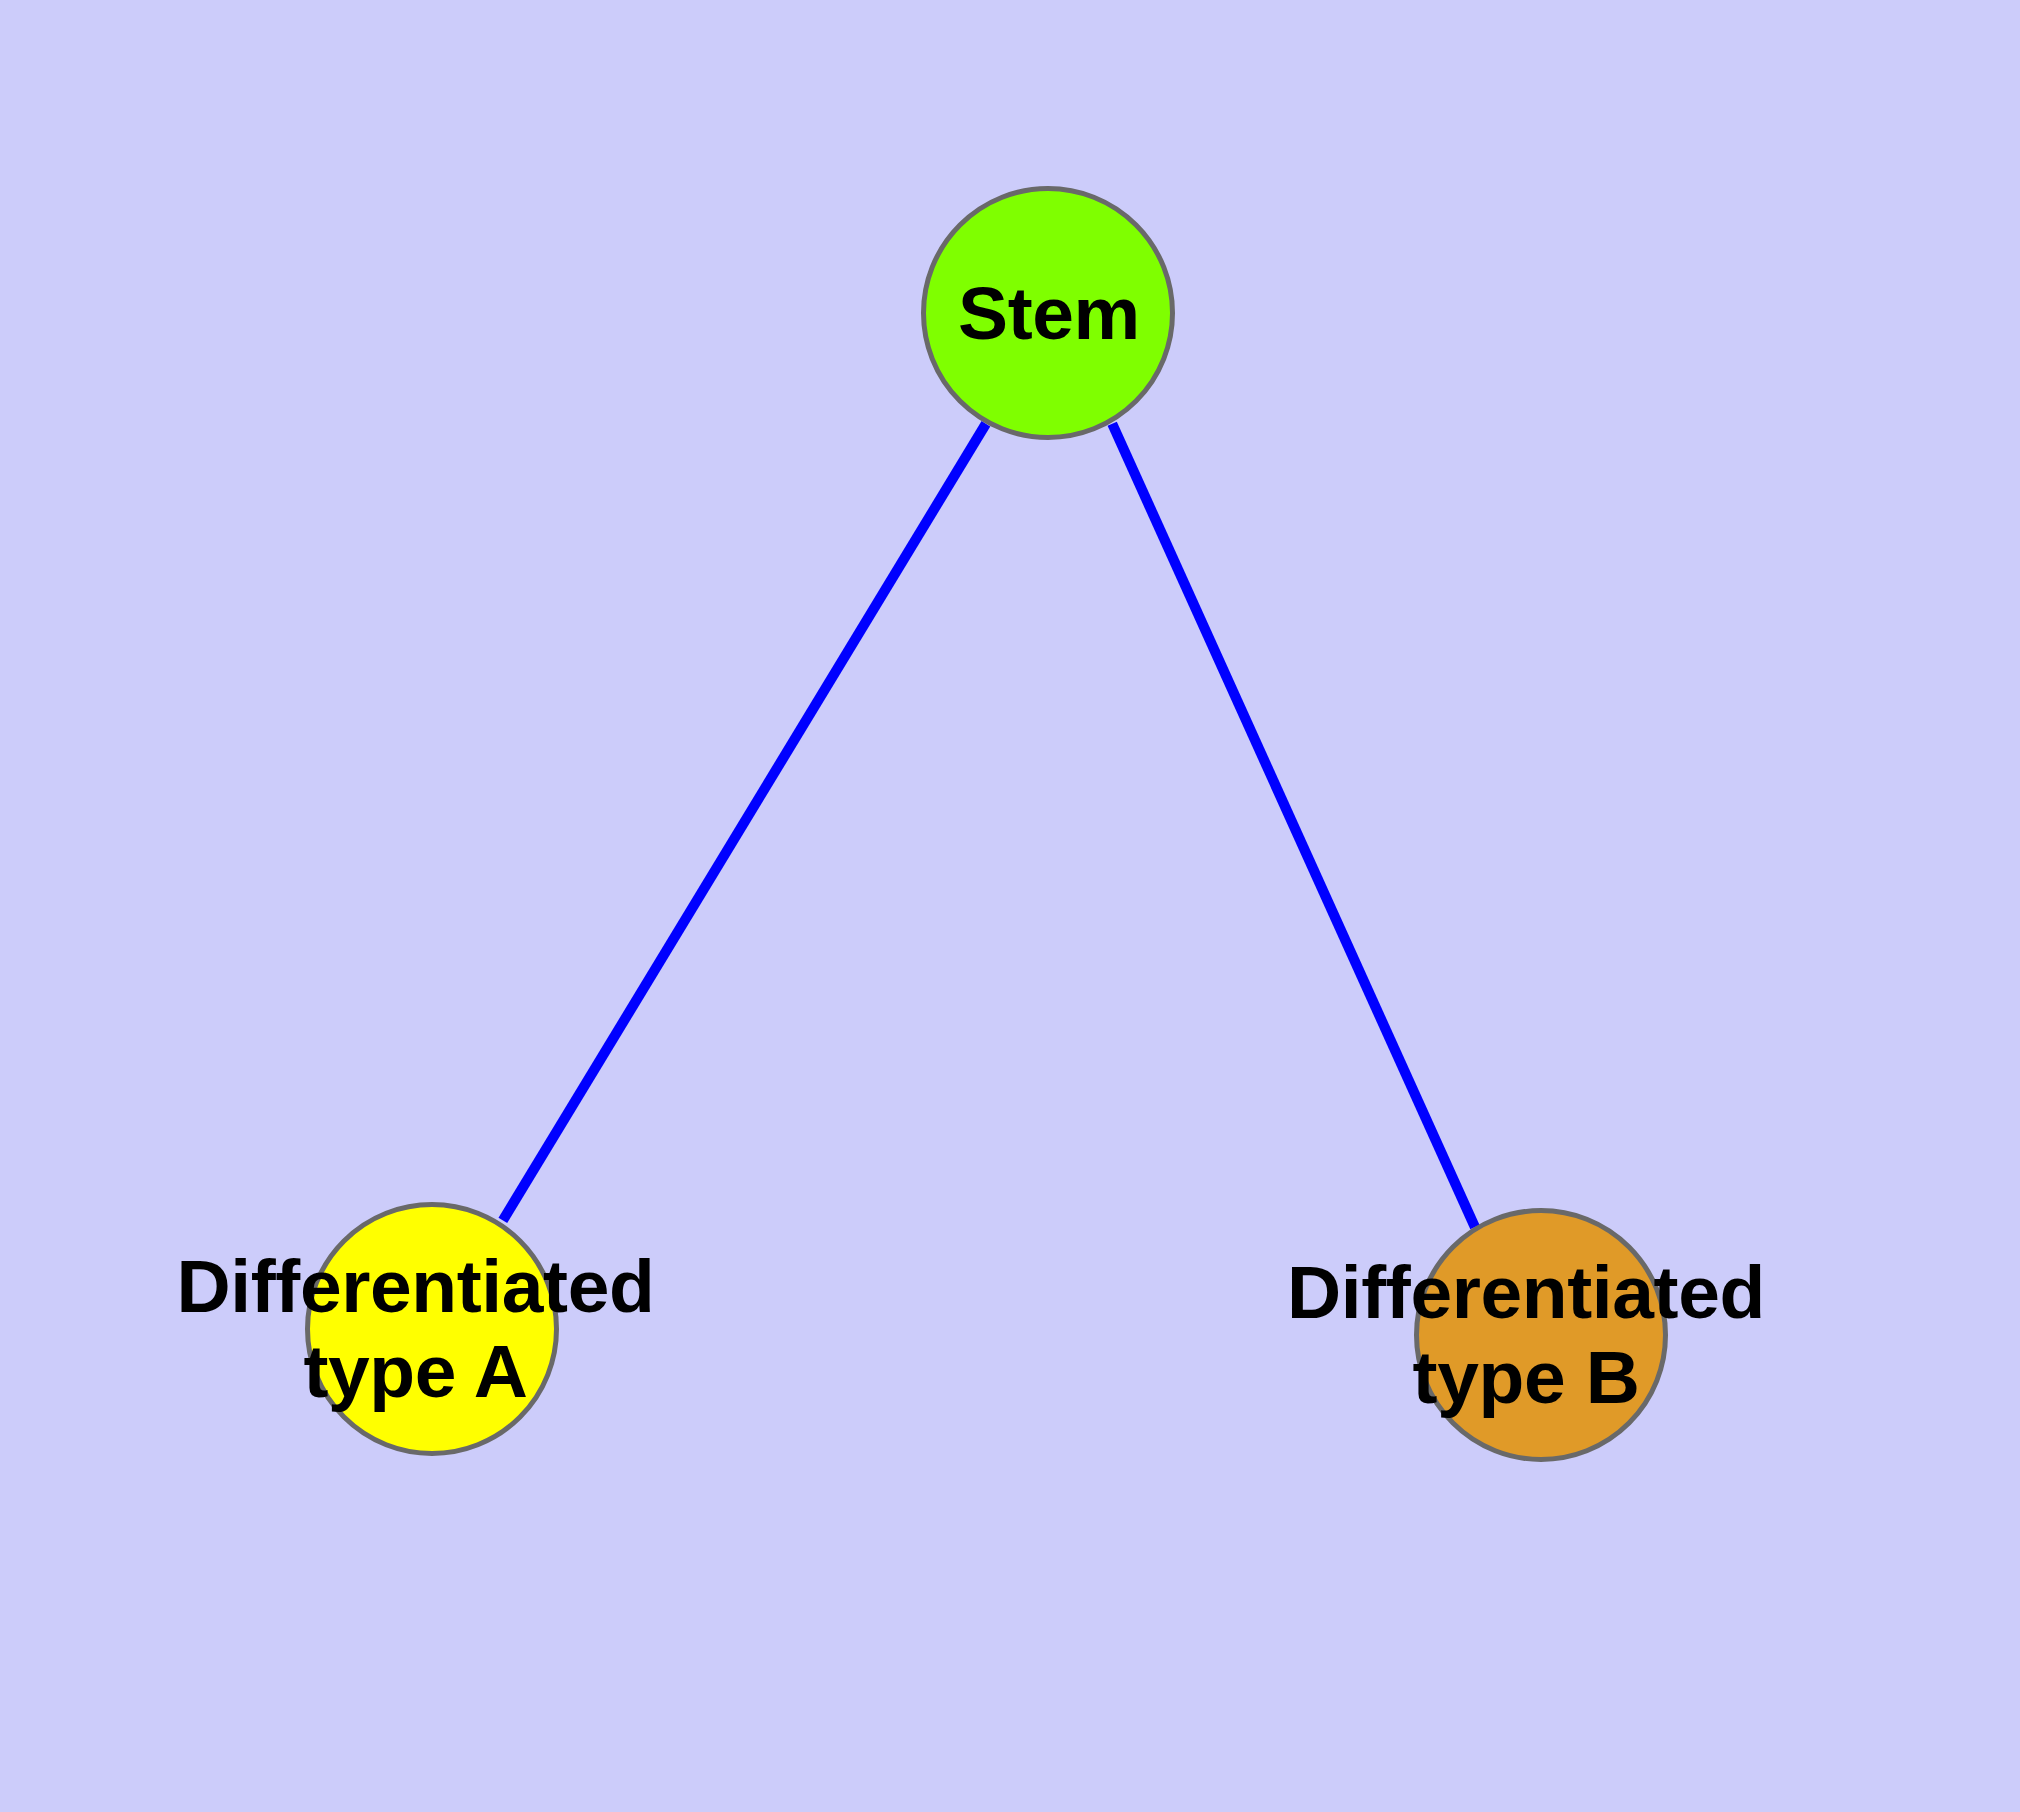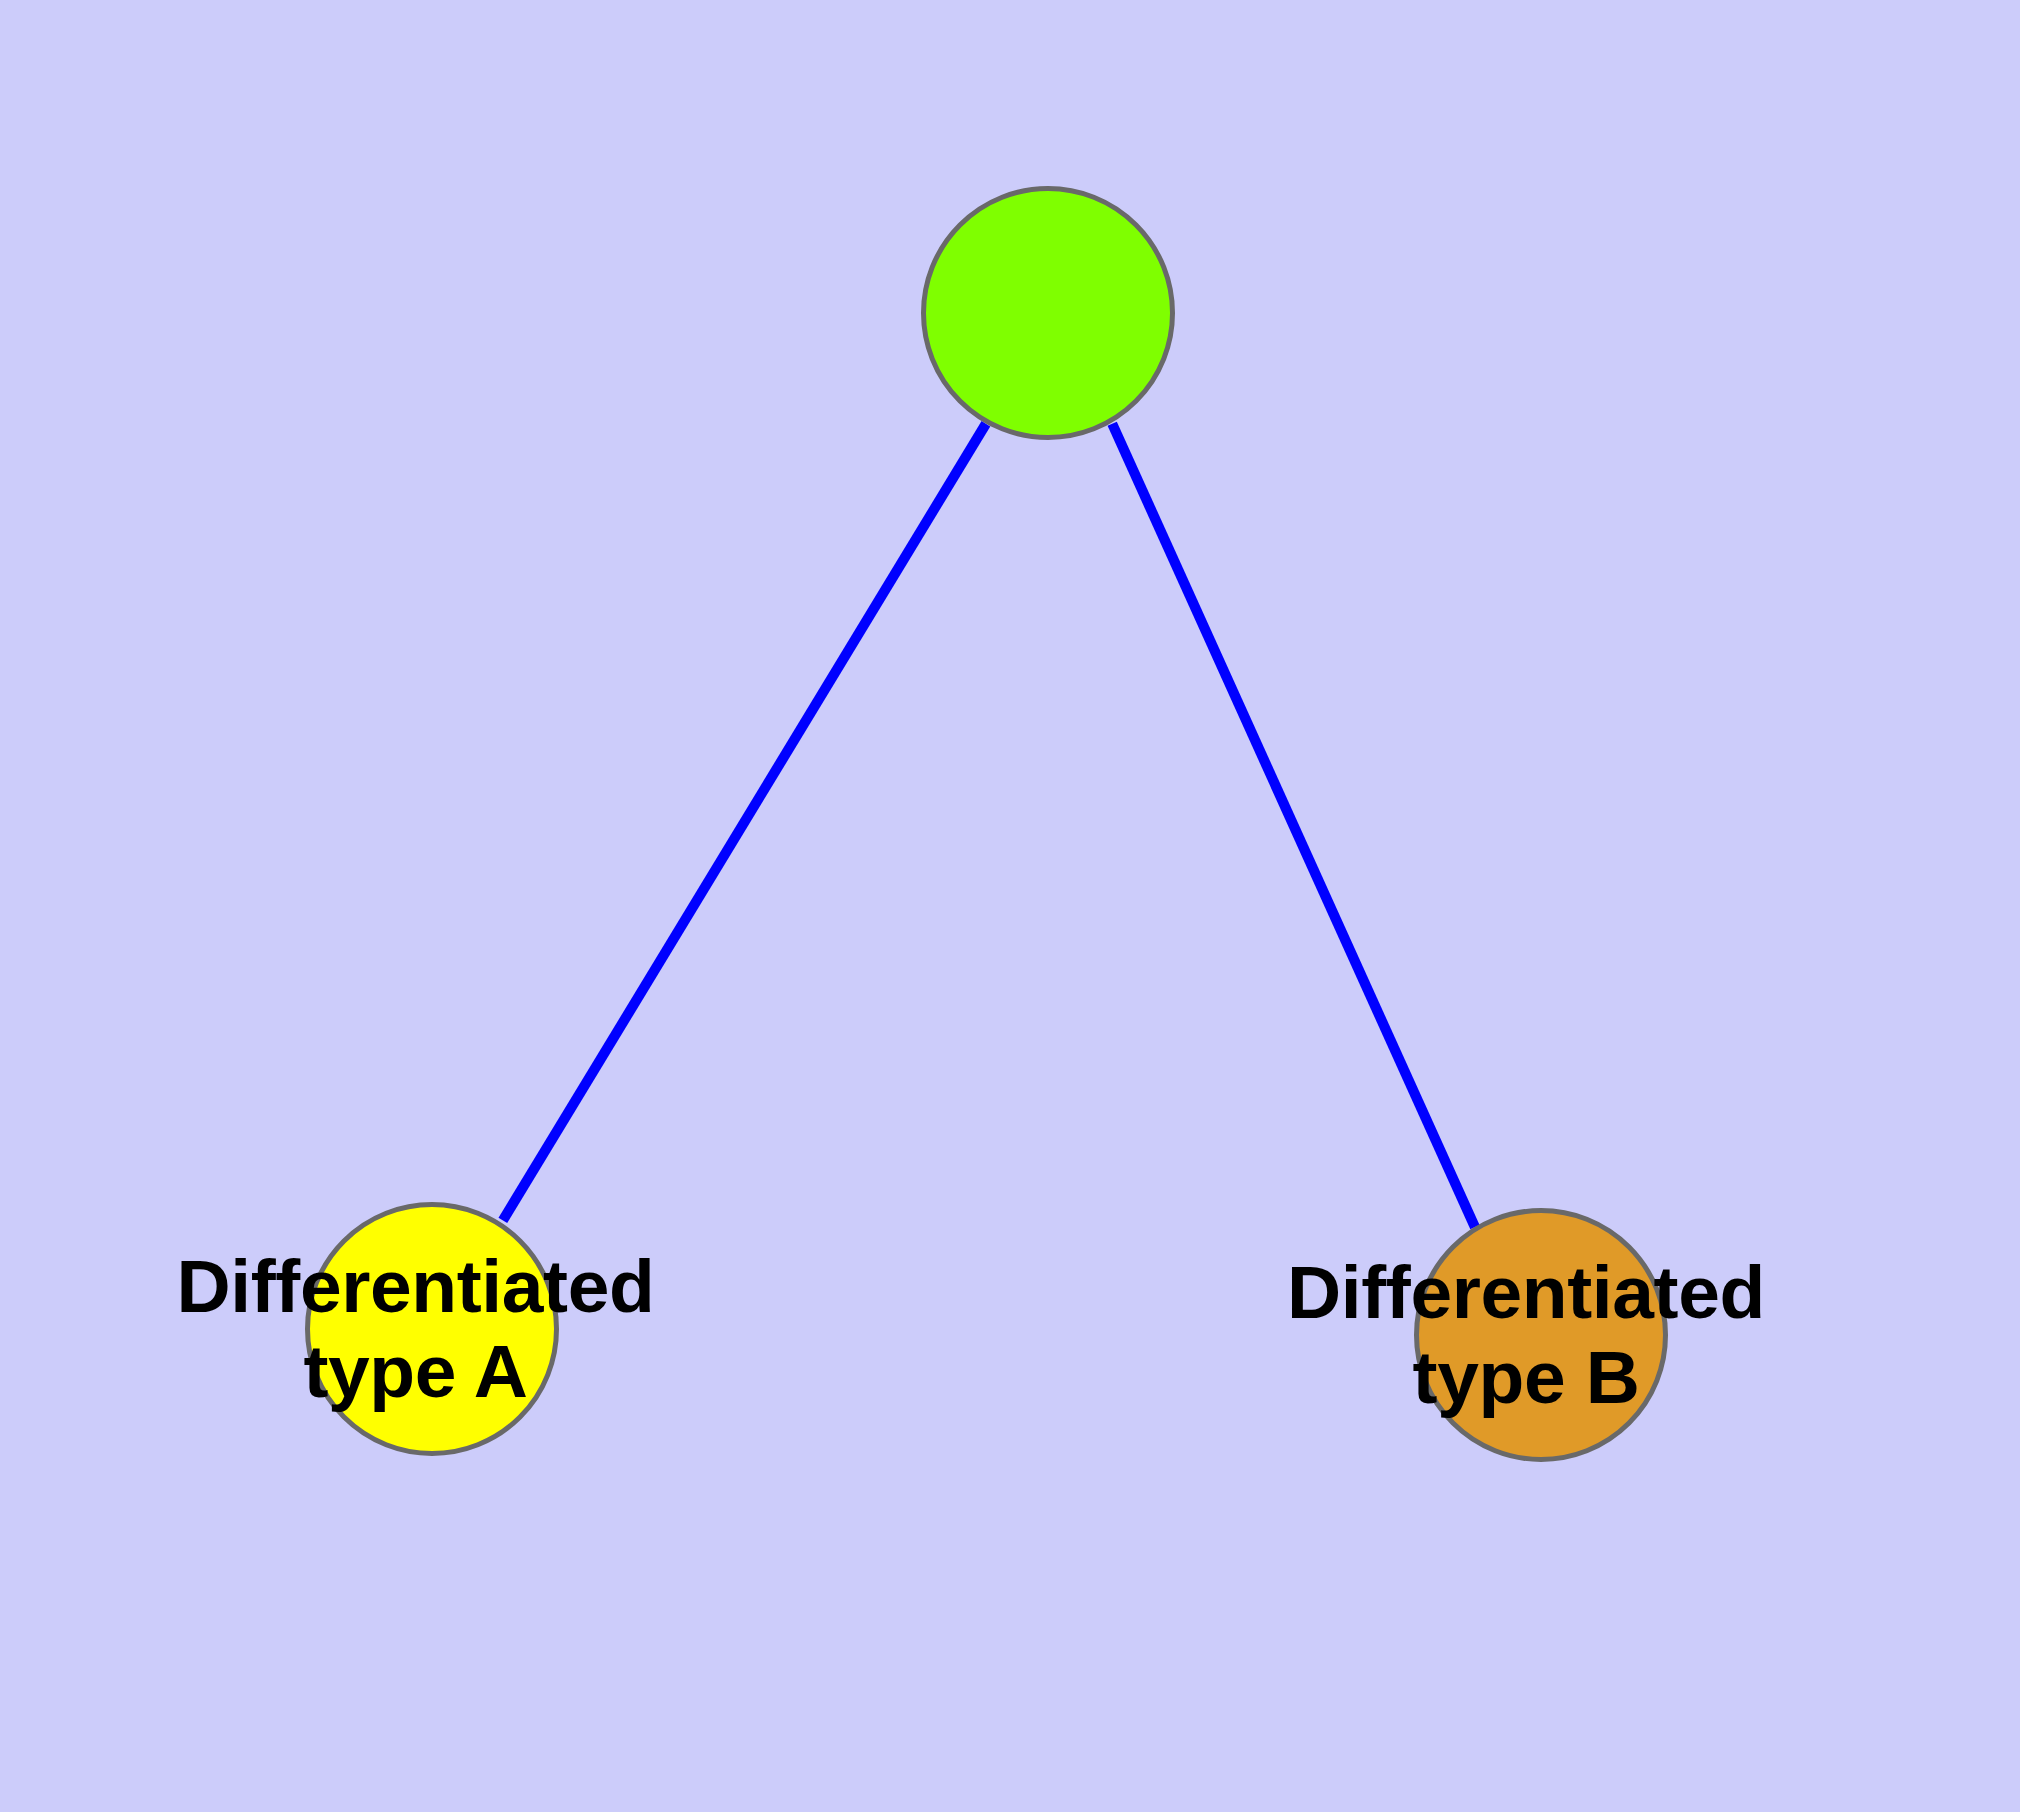--- a/index.html
+++ b/index.html
@@ -62,20 +62,21 @@
   </svg>
 
   <div id="node-layer">
 
     <div class="graph-node" style="left: 921px; top: 186px; width: 254px; height: 254px; background: rgb(127, 255, 0); border-color: rgb(105, 105, 105);"></div>
 
     <div class="graph-node" style="left: 305px; top: 1202px; width: 254px; height: 254px; background: rgb(255, 255, 0); border-color: rgb(105, 105, 105);"></div>
 
     <div class="graph-node" style="left: 1414px; top: 1208px; width: 254px; height: 254px; background: rgb(224, 154, 40); border-color: rgb(105, 105, 105);"></div>
 
+    <div class="node-label" style="left:625px; top:271px; width:848px;">Stem</div>
 
     <div class="node-label" style="left:-8.5px; top:1244px; width:848px;">Differentiated
 type A</div>
 
     <div class="node-label" style="left:1102px; top:1250px; width:848px;">Differentiated
 type B</div>
 
   </div>
 </div>
 

